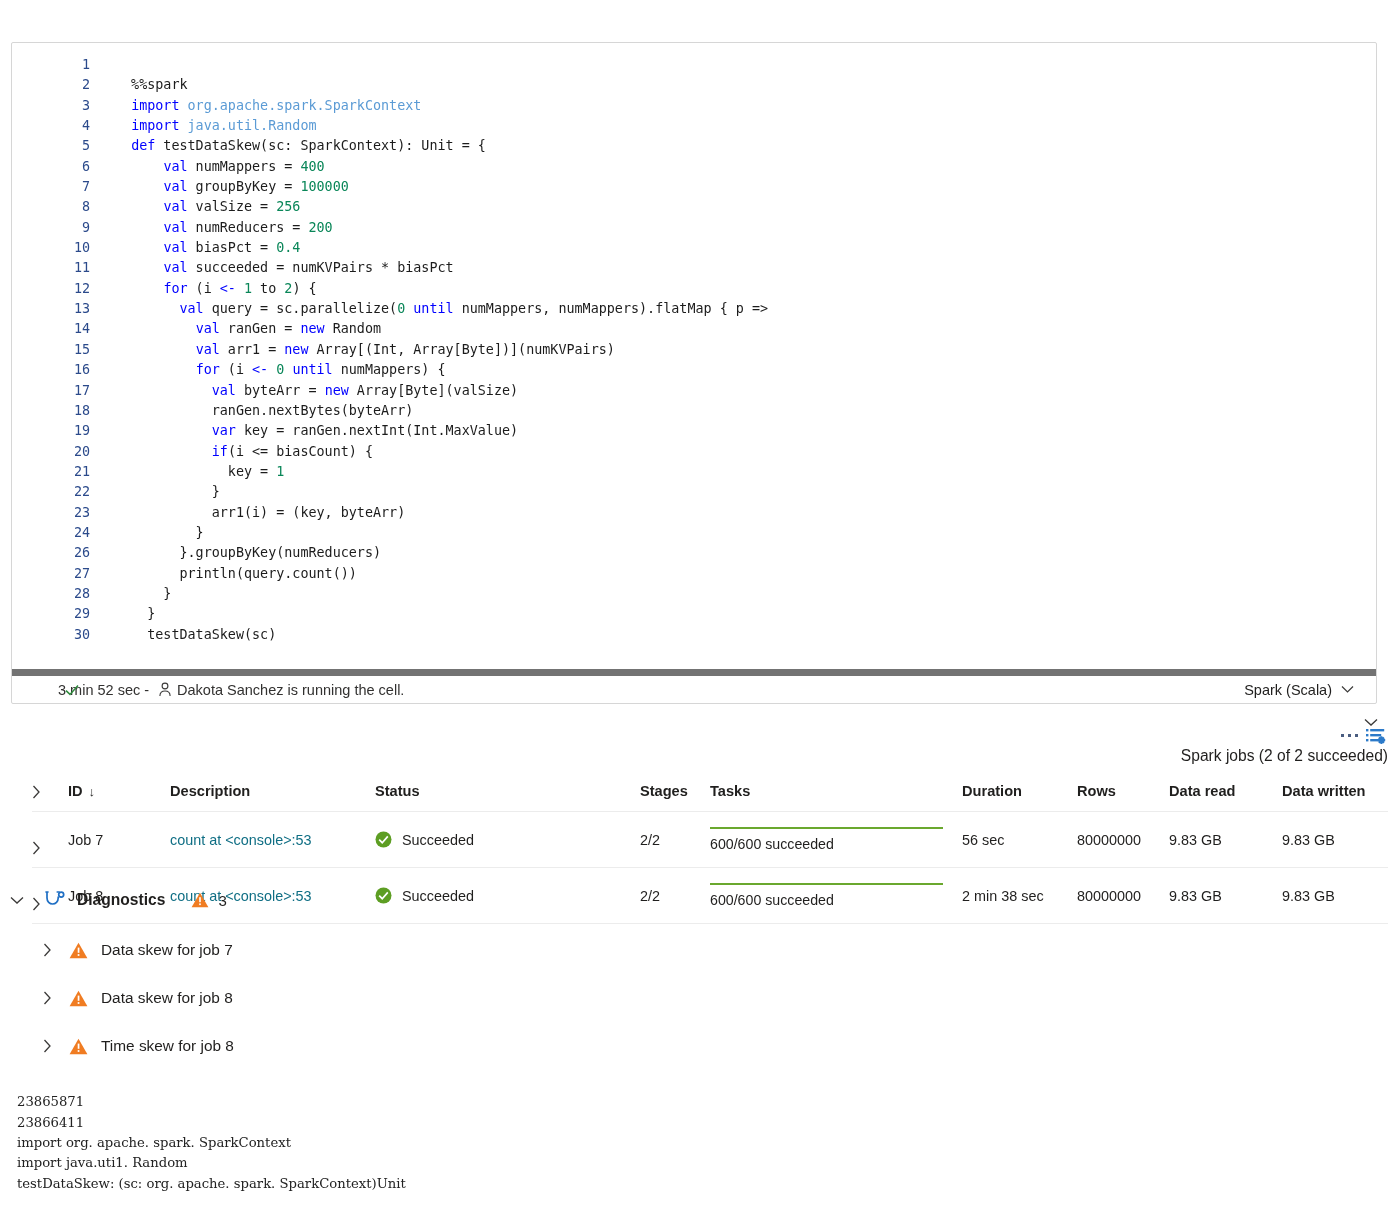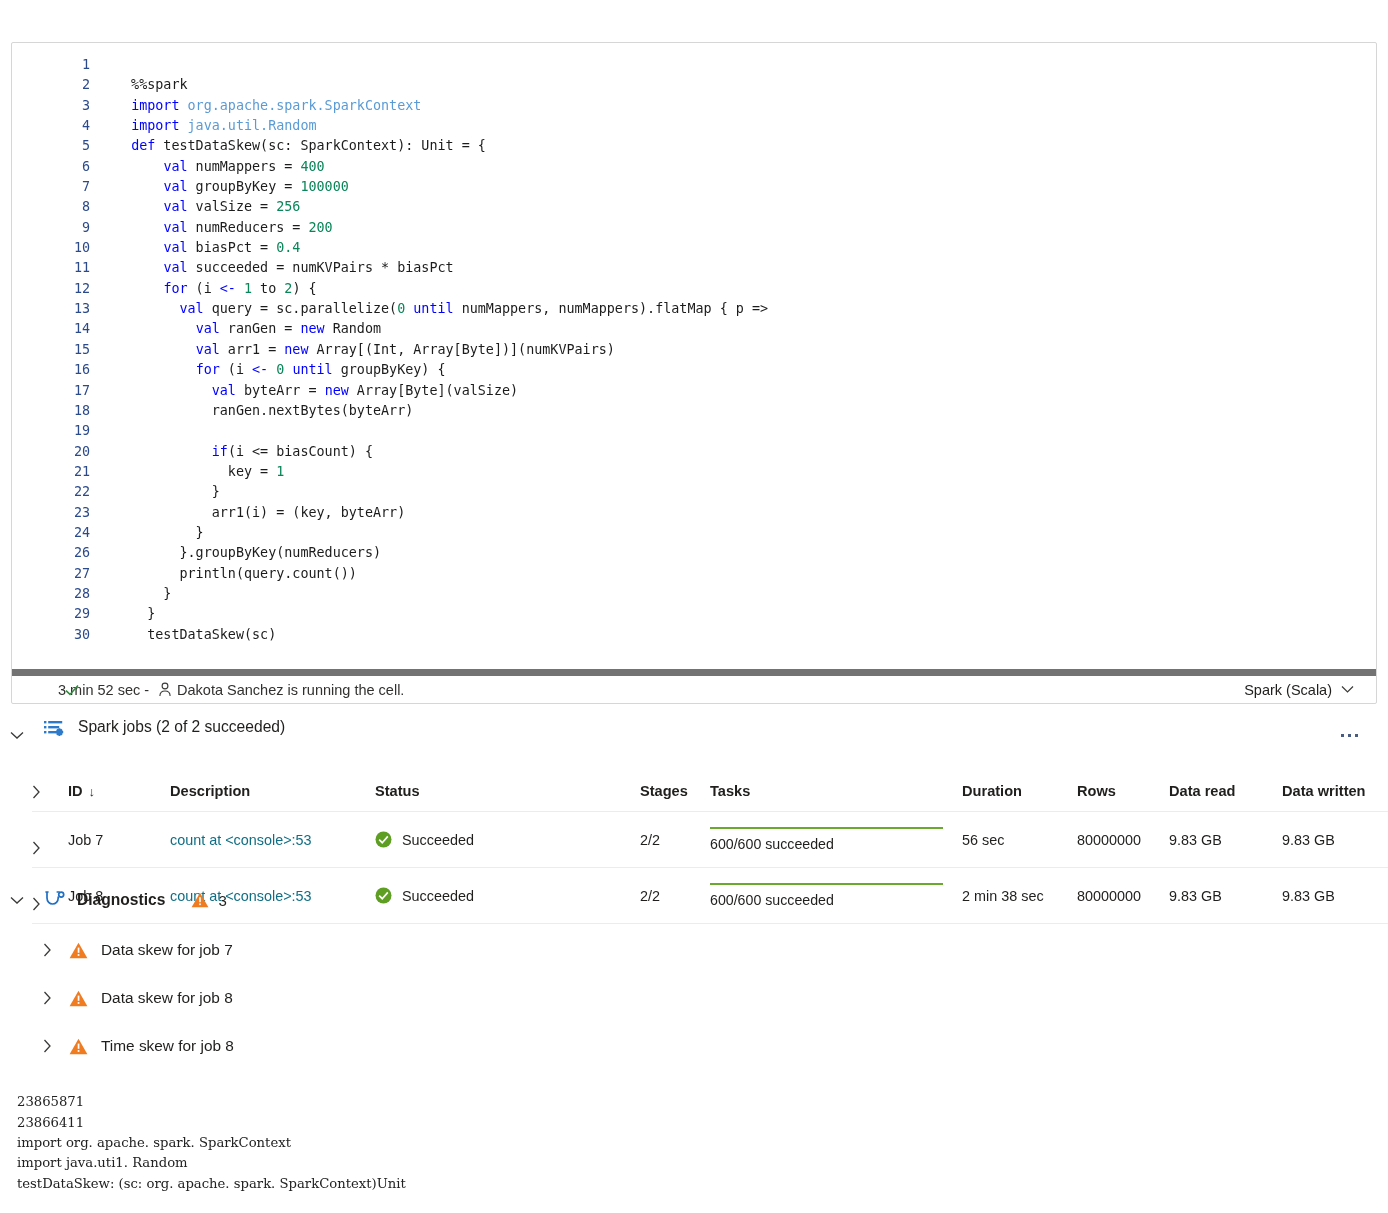--- a/index.html
+++ b/index.html
@@ -78,21 +78,21 @@
     display: flex; align-items: center; gap: 9px;
     color: #201f1e; font-size: 14.5px;
     padding-right: 8px;
   }
 
   
   .sj-header {
     position: absolute;
     left: 0; top: 718px;
     width: 1388px; height: 34px;
-    display: flex; align-items: flex-start;
+    display: flex; align-items: flex-end; flex-direction: column;
   }
   .chev {
     width: 34px; height: 34px;
     display: flex; align-items: center; justify-content: center;
     color: #3a3a38;
   }
   .sj-icon { margin-left: 10px; width: 22px; height: 22px; display:flex; align-items:center; }
   .sj-title {
     margin-left: 12px;
     font-size: 15.6px;
@@ -210,24 +210,24 @@
       <div class="code-line"><span class="ln">6</span><span class="code-text"><span>      </span><span class="kw">val</span><span> numMappers = </span><span class="num">400</span></span></div>
       <div class="code-line"><span class="ln">7</span><span class="code-text"><span>      </span><span class="kw">val</span><span> groupByKey = </span><span class="num">100000</span></span></div>
       <div class="code-line"><span class="ln">8</span><span class="code-text"><span>      </span><span class="kw">val</span><span> valSize = </span><span class="num">256</span></span></div>
       <div class="code-line"><span class="ln">9</span><span class="code-text"><span>      </span><span class="kw">val</span><span> numReducers = </span><span class="num">200</span></span></div>
       <div class="code-line"><span class="ln">10</span><span class="code-text"><span>      </span><span class="kw">val</span><span> biasPct = </span><span class="num">0.4</span></span></div>
       <div class="code-line"><span class="ln">11</span><span class="code-text"><span>      </span><span class="kw">val</span><span> succeeded = numKVPairs * biasPct</span></span></div>
       <div class="code-line"><span class="ln">12</span><span class="code-text"><span>      </span><span class="kw">for</span><span> (i </span><span class="kw">&lt;-</span><span> </span><span class="num">1</span><span> to </span><span class="num">2</span><span>) {</span></span></div>
       <div class="code-line"><span class="ln">13</span><span class="code-text"><span>        </span><span class="kw">val</span><span> query = sc.parallelize(</span><span class="num">0</span><span> </span><span class="kw">until</span><span> numMappers, numMappers).flatMap { p =&gt;</span></span></div>
       <div class="code-line"><span class="ln">14</span><span class="code-text"><span>          </span><span class="kw">val</span><span> ranGen = </span><span class="kw">new</span><span> Random</span></span></div>
       <div class="code-line"><span class="ln">15</span><span class="code-text"><span>          </span><span class="kw">val</span><span> arr1 = </span><span class="kw">new</span><span> Array[(Int, Array[Byte])](numKVPairs)</span></span></div>
-      <div class="code-line"><span class="ln">16</span><span class="code-text"><span>          </span><span class="kw">for</span><span> (i </span><span class="kw">&lt;-</span><span> </span><span class="num">0</span><span> </span><span class="kw">until</span><span> groupByKey) {</span></span></div>
+      <div class="code-line"><span class="ln">16</span><span class="code-text"><span>          </span><span class="kw">for</span><span> (i </span><span class="kw">&lt;-</span><span> </span><span class="num">0</span><span> </span><span class="kw">until</span><span> numMappers) {</span></span></div>
       <div class="code-line"><span class="ln">17</span><span class="code-text"><span>            </span><span class="kw">val</span><span> byteArr = </span><span class="kw">new</span><span> Array[Byte](valSize)</span></span></div>
       <div class="code-line"><span class="ln">18</span><span class="code-text"><span>            ranGen.nextBytes(byteArr)</span></span></div>
-      <div class="code-line"><span class="ln">19</span></div>
+      <div class="code-line"><span class="ln">19</span><span class="code-text"><span>            </span><span class="kw">var</span><span> key = ranGen.nextInt(Int.MaxValue)</span></span></div>
       <div class="code-line"><span class="ln">20</span><span class="code-text"><span>            </span><span class="kw">if</span><span>(i &lt;= biasCount) {</span></span></div>
       <div class="code-line"><span class="ln">21</span><span class="code-text"><span>              key = </span><span class="num">1</span></span></div>
       <div class="code-line"><span class="ln">22</span><span class="code-text"><span>            }</span></span></div>
       <div class="code-line"><span class="ln">23</span><span class="code-text"><span>            arr1(i) = (key, byteArr)</span></span></div>
       <div class="code-line"><span class="ln">24</span><span class="code-text"><span>          }</span></span></div>
       <div class="code-line"><span class="ln">26</span><span class="code-text"><span>        }.groupByKey(numReducers)</span></span></div>
       <div class="code-line"><span class="ln">27</span><span class="code-text"><span>        println(query.count())</span></span></div>
       <div class="code-line"><span class="ln">28</span><span class="code-text"><span>      }</span></span></div>
       <div class="code-line"><span class="ln">29</span><span class="code-text"><span>    }</span></span></div>
       <div class="code-line"><span class="ln">30</span><span class="code-text"><span>    testDataSkew(sc)</span></span></div>

